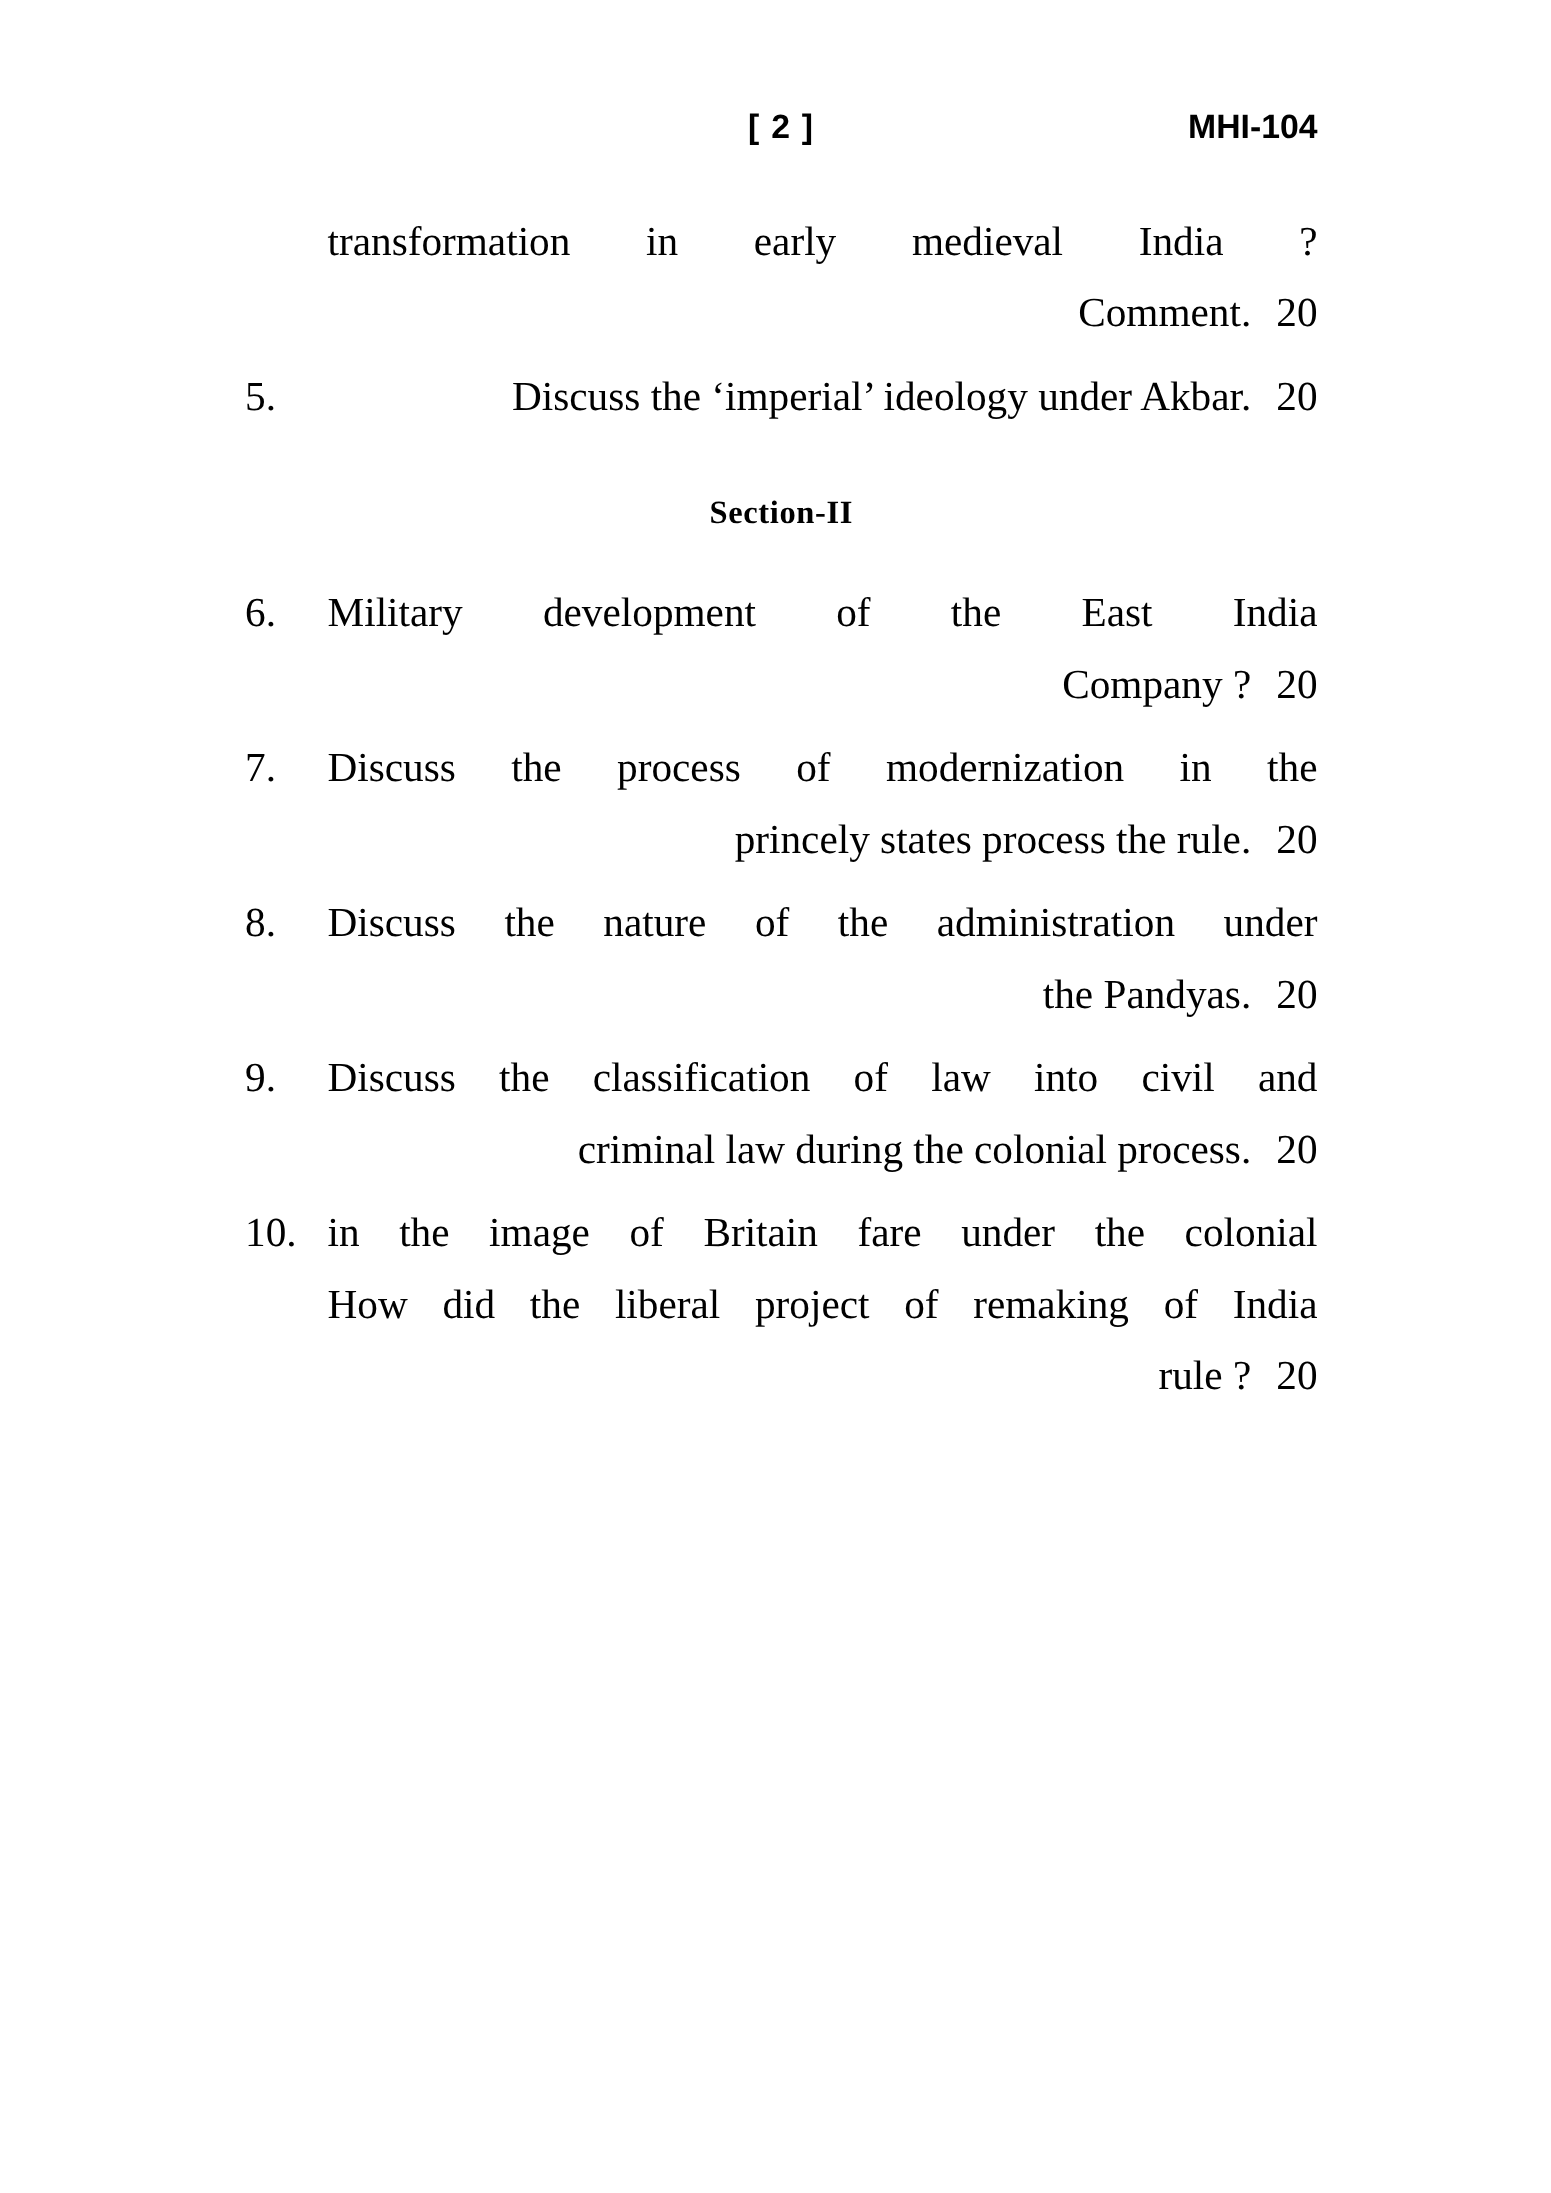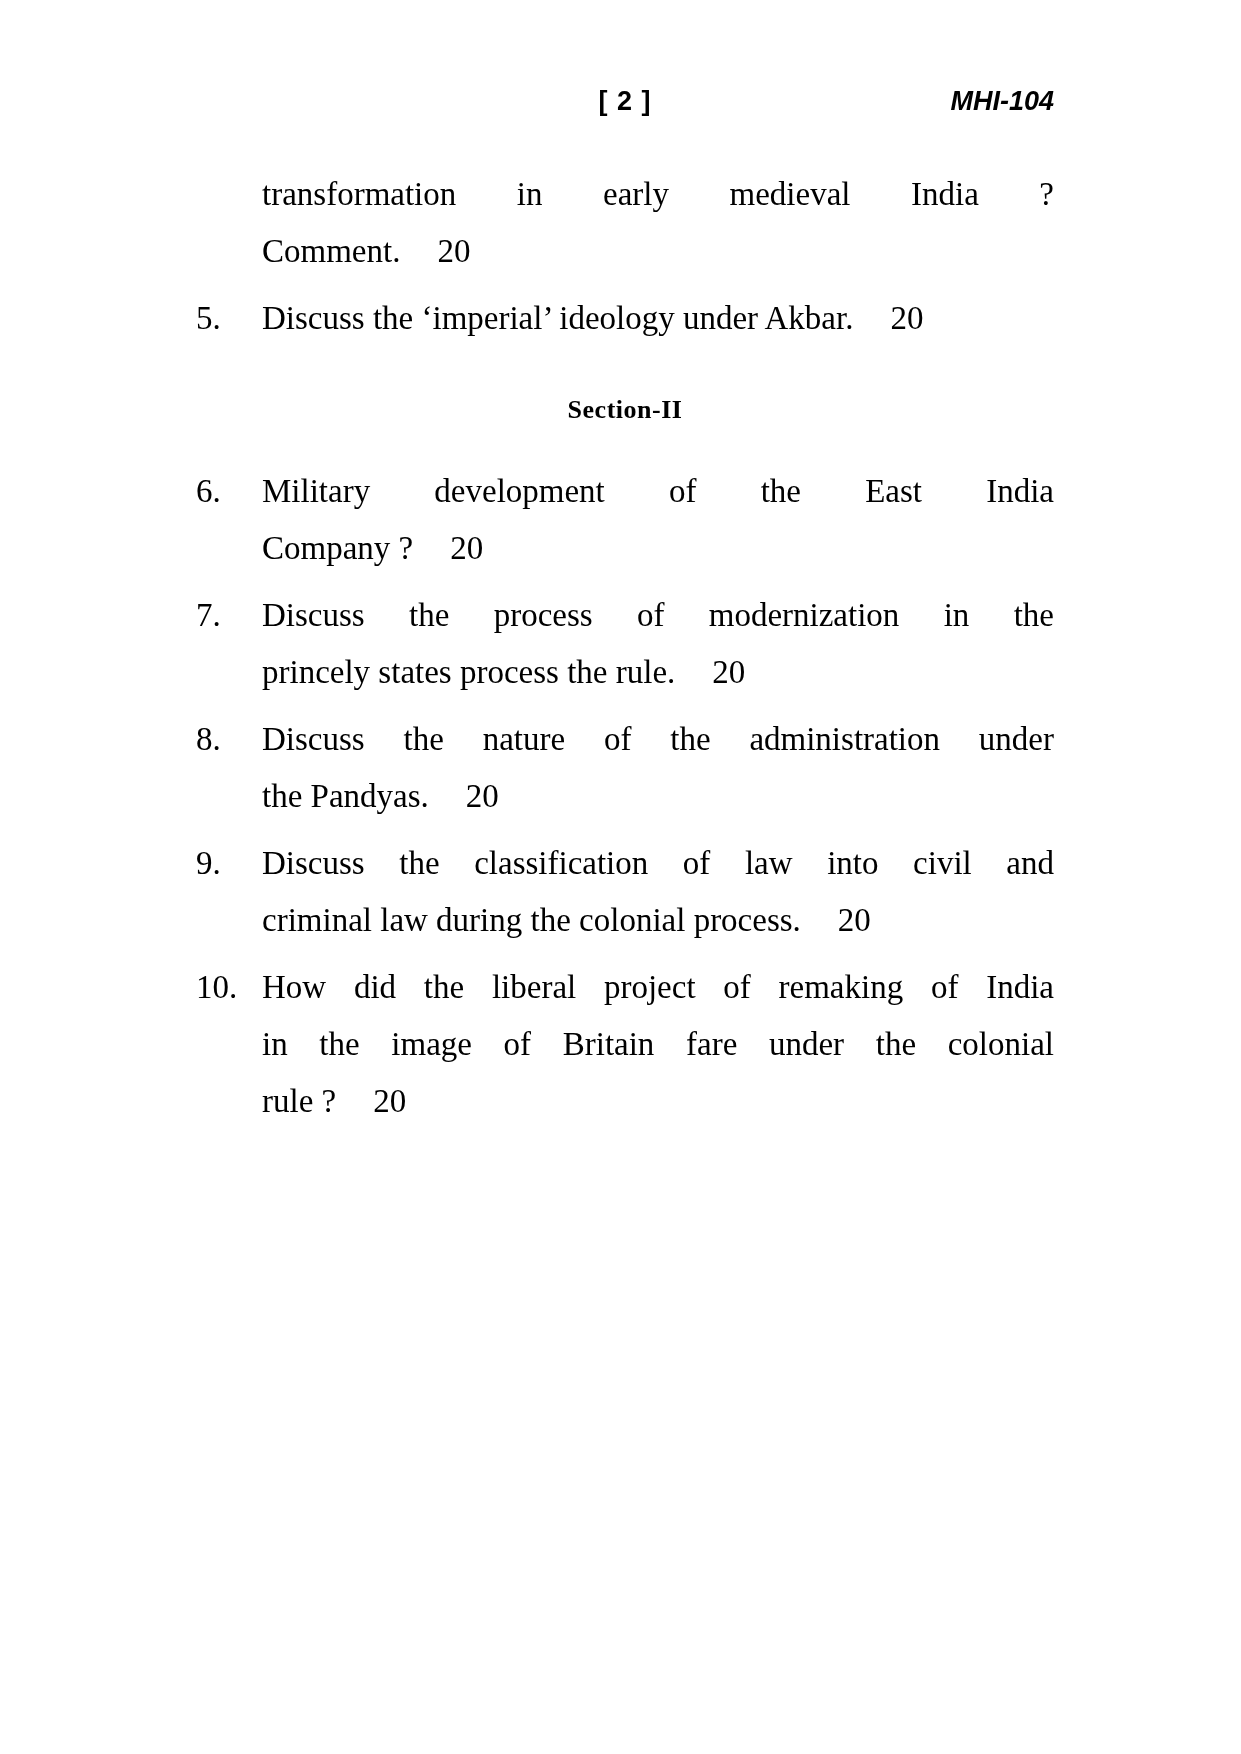--- a/index.html
+++ b/index.html
@@ -29,21 +29,20 @@
     line-height: 30px;
     margin-bottom: 50px;
   }
   .header .page-num {
     grid-column: 2;
     letter-spacing: 1px;
   }
   .header .paper-code {
     grid-column: 3;
     justify-self: end;
-    font-style: italic;
   }
   .content {
     font-size: 33px;
     line-height: 57px;
   }
   .q {
     display: flex;
     margin-bottom: 10px;
   }
   .q-num {
@@ -53,23 +52,22 @@
   .q-body {
     flex: 1;
     min-width: 0;
   }
   .q-line.stretch {
     text-align: justify;
     text-align-last: justify;
   }
   .q-line.last {
     display: flex;
-    justify-content: flex-start;
+    justify-content: flex-end;
     align-items: baseline;
-    gap: 17px;
   }
   .q-marks {
     padding-left: 20px;
   }
   .section-heading {
     text-align: center;
     font-weight: bold;
     font-size: 26px;
     line-height: 50px;
     margin: 38px 0 28px 0;
@@ -141,22 +139,22 @@
           <div class="q-line stretch"><span class="q-text">Discuss the classification of law into civil and</span></div>
           <div class="q-line last">
             <span class="q-text">criminal law during the colonial process.</span>
             <span class="q-marks">20</span>
           </div>
         </div>
       </div>
       <div class="q">
         <div class="q-num">10.</div>
         <div class="q-body">
+          <div class="q-line stretch"><span class="q-text">in the image of Britain fare under the colonial</span></div>
           <div class="q-line stretch"><span class="q-text">How did the liberal project of remaking of India</span></div>
-          <div class="q-line stretch"><span class="q-text">in the image of Britain fare under the colonial</span></div>
           <div class="q-line last">
             <span class="q-text">rule ?</span>
             <span class="q-marks">20</span>
           </div>
         </div>
       </div>
     </div>
 </div>
 
 </body></html>

